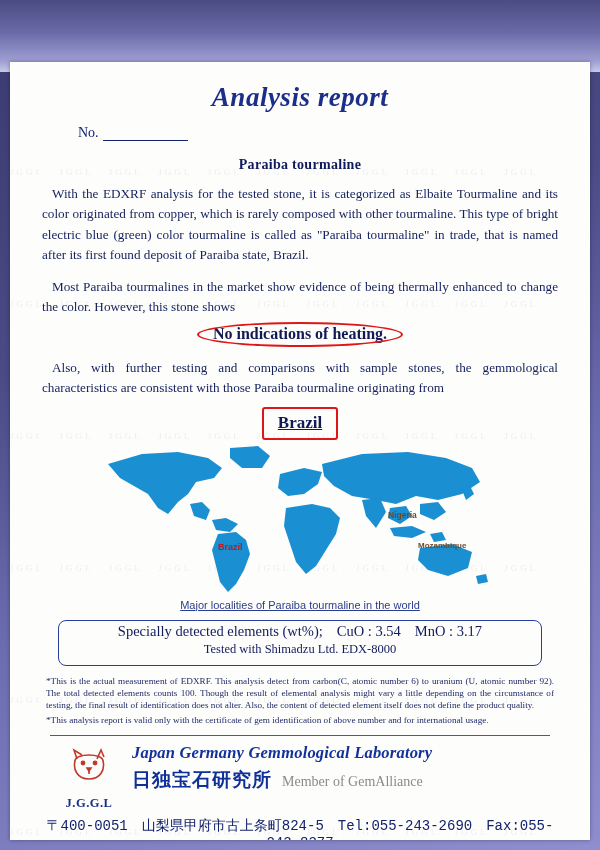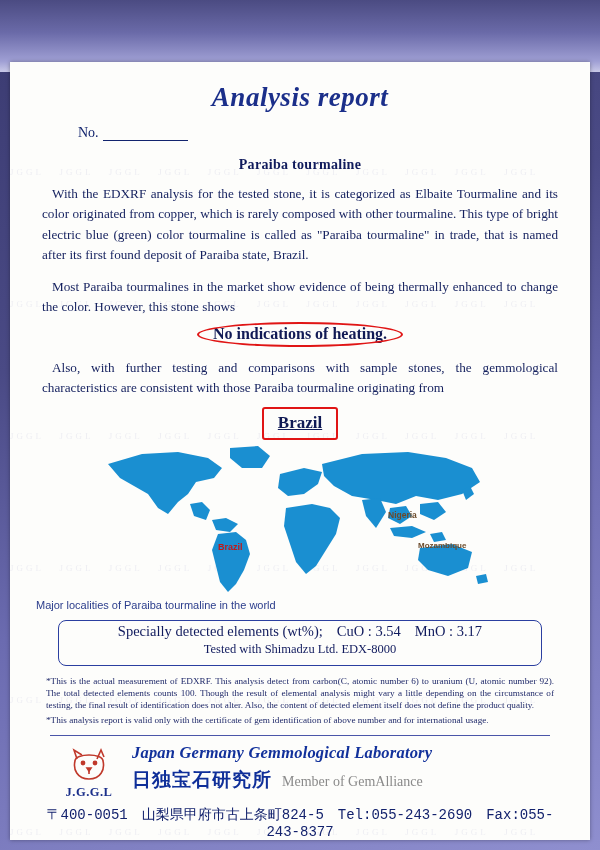--- a/index.html
+++ b/index.html
@@ -142,24 +142,26 @@
     border-radius: 3px;
     box-sizing: border-box;
   }
   .map-area {
     position: relative;
     margin-top: 6px;
     height: 170px;
   }
   .map-svg { display: block; margin: 0 auto; }
   .map-caption {
+    text-align: center;
     font-family: "Liberation Sans", sans-serif;
     font-size: 11px;
     color: #2b3d8c;
     margin-top: 2px;
+    text-decoration: underline;
   }
   .elements-box {
     margin: 8px 22px 0 22px;
     border: 1.4px solid #2b3fa0;
     border-radius: 8px;
     padding: 2px 6px 8px 6px;
     text-align: center;
     color: #111b5e;
   }
   .elements-line1 { font-size: 14.5px; }
@@ -190,21 +192,21 @@
     text-align: center;
     padding-top: 2px;
   }
   .logo-cat { display: block; margin: 0 auto; }
   .logo-text {
     font-family: "Liberation Serif", serif;
     font-size: 12.5px;
     font-weight: bold;
     color: #1b2f8a;
     letter-spacing: 0.5px;
-    margin-top: 0;
+    margin-top: 11px;
   }
   .lab-names { flex: 1; padding-left: 6px; }
   .lab-en {
     font-family: "Liberation Serif", serif;
     font-style: italic;
     font-weight: bold;
     font-size: 16.5px;
     color: #12319b;
     letter-spacing: 0.2px;
   }

